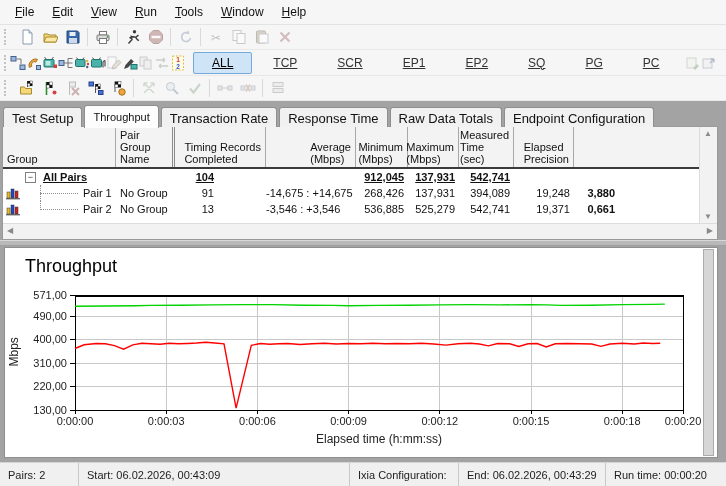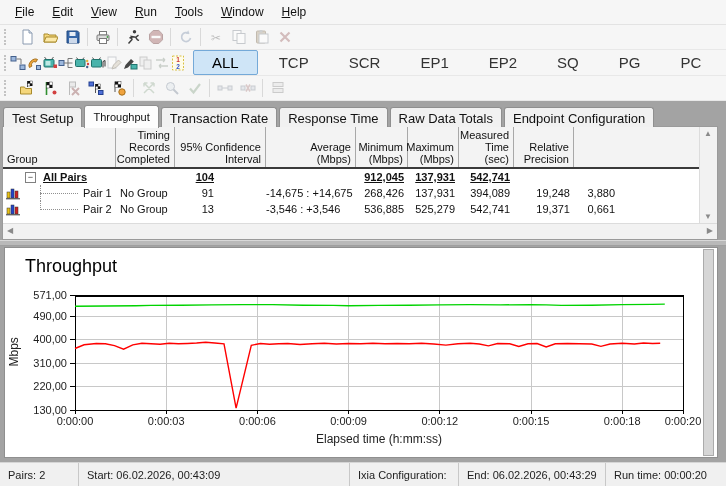--- a/index.html
+++ b/index.html
@@ -14,49 +14,49 @@
   .toolbar{position:absolute;left:0;width:100%;background:#f6f6f6;border-bottom:1px solid #e8e8e8;
     display:flex;align-items:center;box-sizing:border-box;padding-left:4px;}
   .tb1{top:25px;height:25px;}
   .tb2{top:50px;height:26px;}
   .tb3{top:76px;height:25px;}
   .grip{width:5px;height:16px;border-left:2px dotted #c3c3c3;margin-right:4px;}
   .tbtn{width:23px;height:21px;display:flex;align-items:center;justify-content:center;border-radius:2px;}
   .ico{width:16px;height:16px;display:block;}
   .dis{opacity:.45;filter:saturate(.45);}
   .sep{width:1px;height:18px;background:#d9d9d9;margin:0 3px;}
-  .vbtn{font-size:15px;color:#333;padding:3px 18px;margin:0 1px;border:1px solid transparent;border-radius:2px;}
+  .vbtn{font-size:12px;color:#333;padding:3px 18px;margin:0 1px;border:1px solid transparent;border-radius:2px;text-decoration:underline;}
   .vbtn.active{background:#cfe5f7;border-color:#74a9d8;color:#000;}
   .infoico{width:17px;height:17px;border-radius:50%;background:#2a7ad2;color:#fff;font-weight:bold;
     font-size:12px;display:flex;align-items:center;justify-content:center;margin:0 6px 0 10px;}
   .logo{display:flex;align-items:center;gap:18px;margin-left:6px;}
   .ixia-text{font-size:15px;font-weight:bold;letter-spacing:.5px;color:#1b1b1b;}
   .tm{font-size:8px;color:#555;vertical-align:top;}
   
   .tabstrip{position:absolute;left:3px;top:104px;height:23px;display:flex;align-items:flex-end;z-index:3;}
   .tab{font-size:13px;background:#f1f1f1;border:1px solid #8f8f8f;border-bottom:none;
     border-radius:3px 3px 0 0;padding:3px 8px 3px;margin-right:2px;height:13px;white-space:nowrap;}
   .tab.active{background:#fdfdfd;padding-top:5px;height:14px;font-size:11px;position:relative;top:1px;}
   
   .table-panel{position:absolute;left:2px;top:126px;width:716px;height:114px;background:#fff;
     border:1px solid #9a9a9a;box-sizing:border-box;}
   .gridwrap{position:absolute;left:0;top:0;right:17px;}
   .ghead,.trow{display:grid;grid-template-columns:113px 59px 91px 90px 52px 51px 55px 60px 59px 1fr;}
   .ghead{background:#f3f3f3;border-bottom:2px solid #3a3a3a;height:40px;}
   .hcell{font-size:11px;display:flex;align-items:flex-end;padding:0 4px 2px 4px;box-sizing:border-box;
     border-right:1px solid #a8a8a8;white-space:pre-line;line-height:12px;}
-  .hcell.h-right{justify-content:flex-end;text-align:right;}
+  .hcell.h-right{justify-content:flex-end;text-align:left;}
   .hcell.dbl{border-right:3px double #8a8a8a;}
   .hcell:last-child{border-right:none;}
   .trow{height:16px;font-size:11px;align-items:center;}
   .cell{text-align:right;box-sizing:border-box;overflow:visible;white-space:nowrap;}
   .c-records{padding-right:52px;}
   .c-ci{padding-right:40px;}
   .c-avg,.c-min,.c-max,.c-time{padding-right:4px;}
-  .c-precision{padding-right:18px;}
+  .c-precision{padding-right:18px;font-weight:bold;}
   .bold{font-weight:bold;text-decoration:underline;}
   .gcell{position:relative;height:16px;grid-column:1 / span 2;display:block;}
   .gcell .pgname{position:absolute;left:117px;top:2px;}
   .minusbox{position:absolute;left:22px;top:3px;width:9px;height:9px;border:1px solid #808080;
     background:#fff;font-size:9px;line-height:8px;text-align:center;color:#333;}
   .glabel{position:absolute;left:40px;top:2px;}
   .plabel{position:absolute;left:80px;top:2px;}
   .pairico{position:absolute;left:3px;top:2px;width:14px;height:13px;}
   .tvline{position:absolute;left:37px;top:0;bottom:0;border-left:1px dotted #909090;}
   .tvline.half{bottom:9px;}
@@ -382,33 +382,33 @@
       <span class="tab">Transaction Rate</span>
       <span class="tab">Response Time</span>
       <span class="tab">Raw Data Totals</span>
       <span class="tab">Endpoint Configuration</span>
     </div>
 
   <div class="table-panel">
     <div class="gridwrap">
       <div class="ghead">
           <div class="hcell h-left" style="grid-column: 1;">Group</div>
+          <div class="hcell h-left dbl">Pair Group
+Name</div>
           <div class="hcell h-right">Timing Records
 Completed</div>
-          <div class="hcell h-right">95% Confidence
-Interval</div>
           <div class="hcell h-right">Average
 (Mbps)</div>
           <div class="hcell h-right">Minimum
 (Mbps)</div>
           <div class="hcell h-right">Maximum
 (Mbps)</div>
           <div class="hcell h-right">Measured
 Time (sec)</div>
-          <div class="hcell h-right">Relative
+          <div class="hcell h-right">Elapsed
 Precision</div>
           <div class="hcell"></div>
         </div>
       <div>
           <div class="trow">
             <div class="gcell">
               <span class="minusbox">−</span>
               <span class="glabel bold">All Pairs</span>
             </div>
             <div class="cell c-records bold">104</div>

